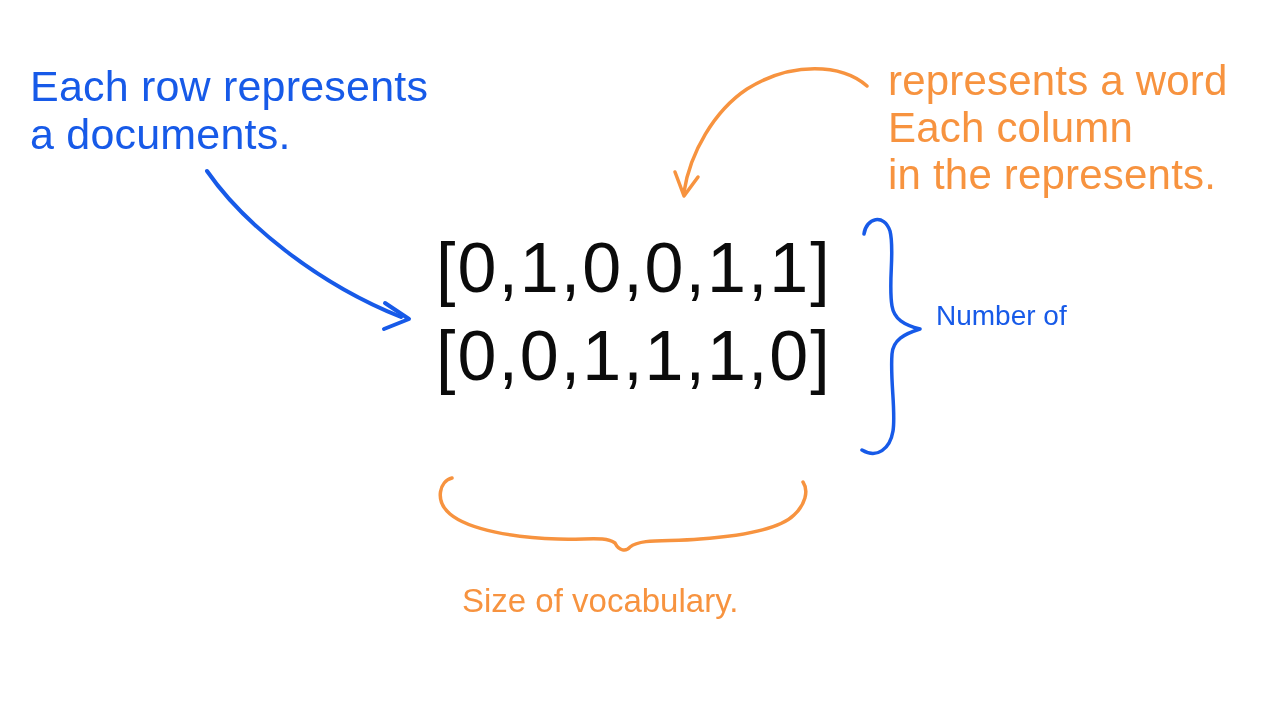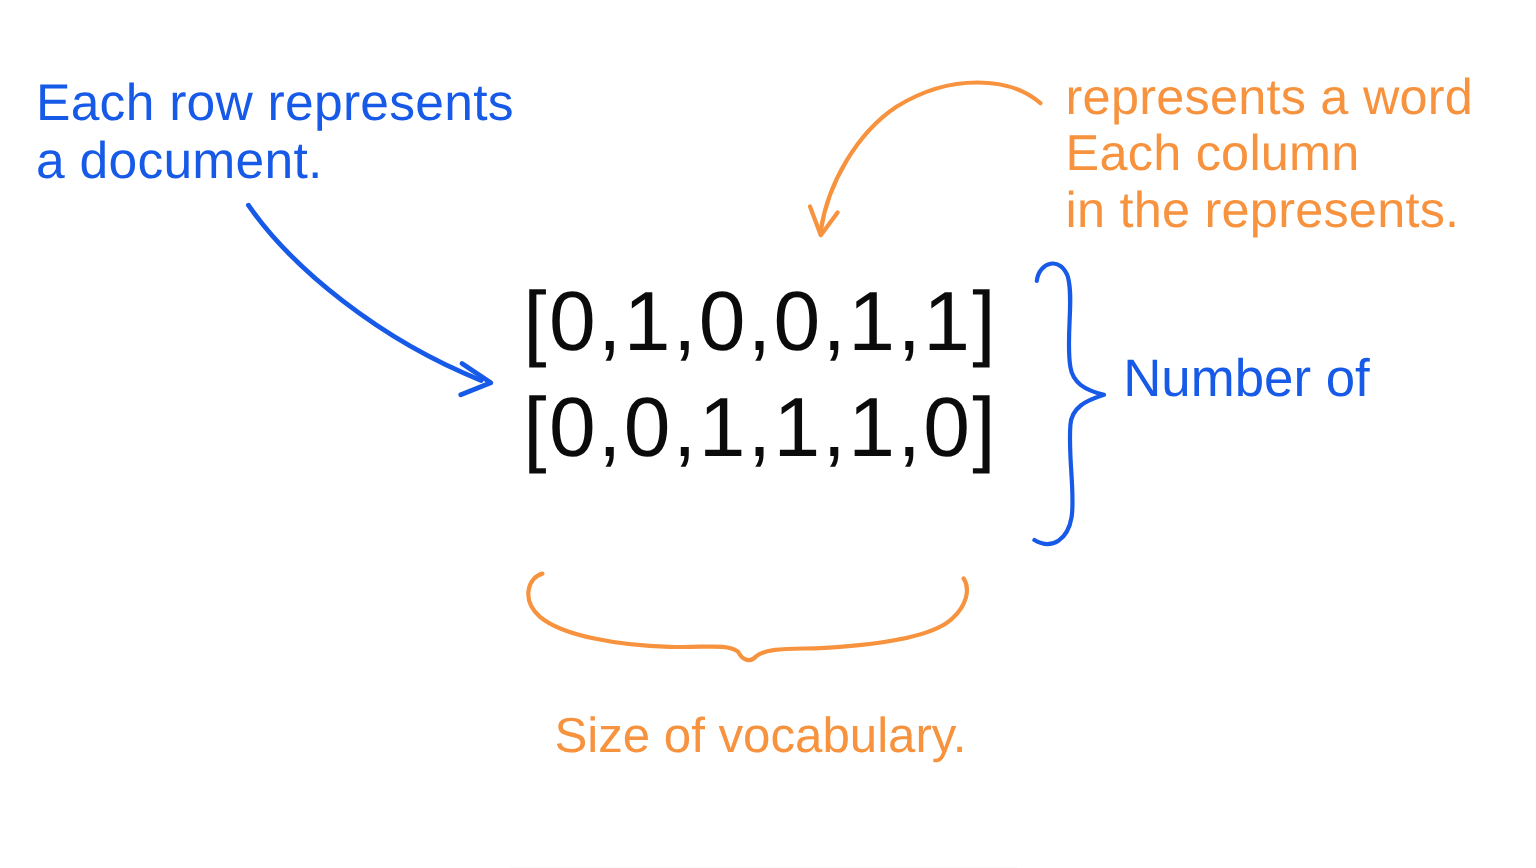--- a/index.html
+++ b/index.html
@@ -27,25 +27,25 @@
     font-size:43px;line-height:48px;
     letter-spacing:0.2px;
   }
   .column-label{
     left:888px;top:57px;
     font-size:42px;line-height:47px;
     letter-spacing:0.2px;
   }
   .docs-label{
     left:936px;top:292px;
-    font-size:44px;line-height:47px;
+    font-size:28px;line-height:47px;
   }
   .vocab-label{
     left:462px;top:577px;
-    font-size:41px;line-height:48px;margin-top:12px;
+    font-size:33px;line-height:48px;
   }
 
   .matrix{
     position:absolute;
     left:436px;top:196px;
     color:var(--ink);
     font-size:70px;
     line-height:88px;
     letter-spacing:2px;
     white-space:nowrap;
@@ -63,21 +63,21 @@
   .stroke-blue{stroke:var(--blue);}
   .stroke-orange{stroke:var(--orange);}
 </style>
 </head>
 <body>
 
 <div class="canvas">
 
   <div class="label blue row-label">
     <span class="line">Each row represents</span>
-    <span class="line">a document.</span>
+    <span class="line">a documents.</span>
   </div>
 
   <div class="label orange column-label">
     <span class="line">represents a word</span>
     <span class="line">Each column</span>
     <span class="line">in the represents.</span>
   </div>
 
   <div class="matrix">
     <span class="matrix-row">[0,1,0,0,1,1]</span>

